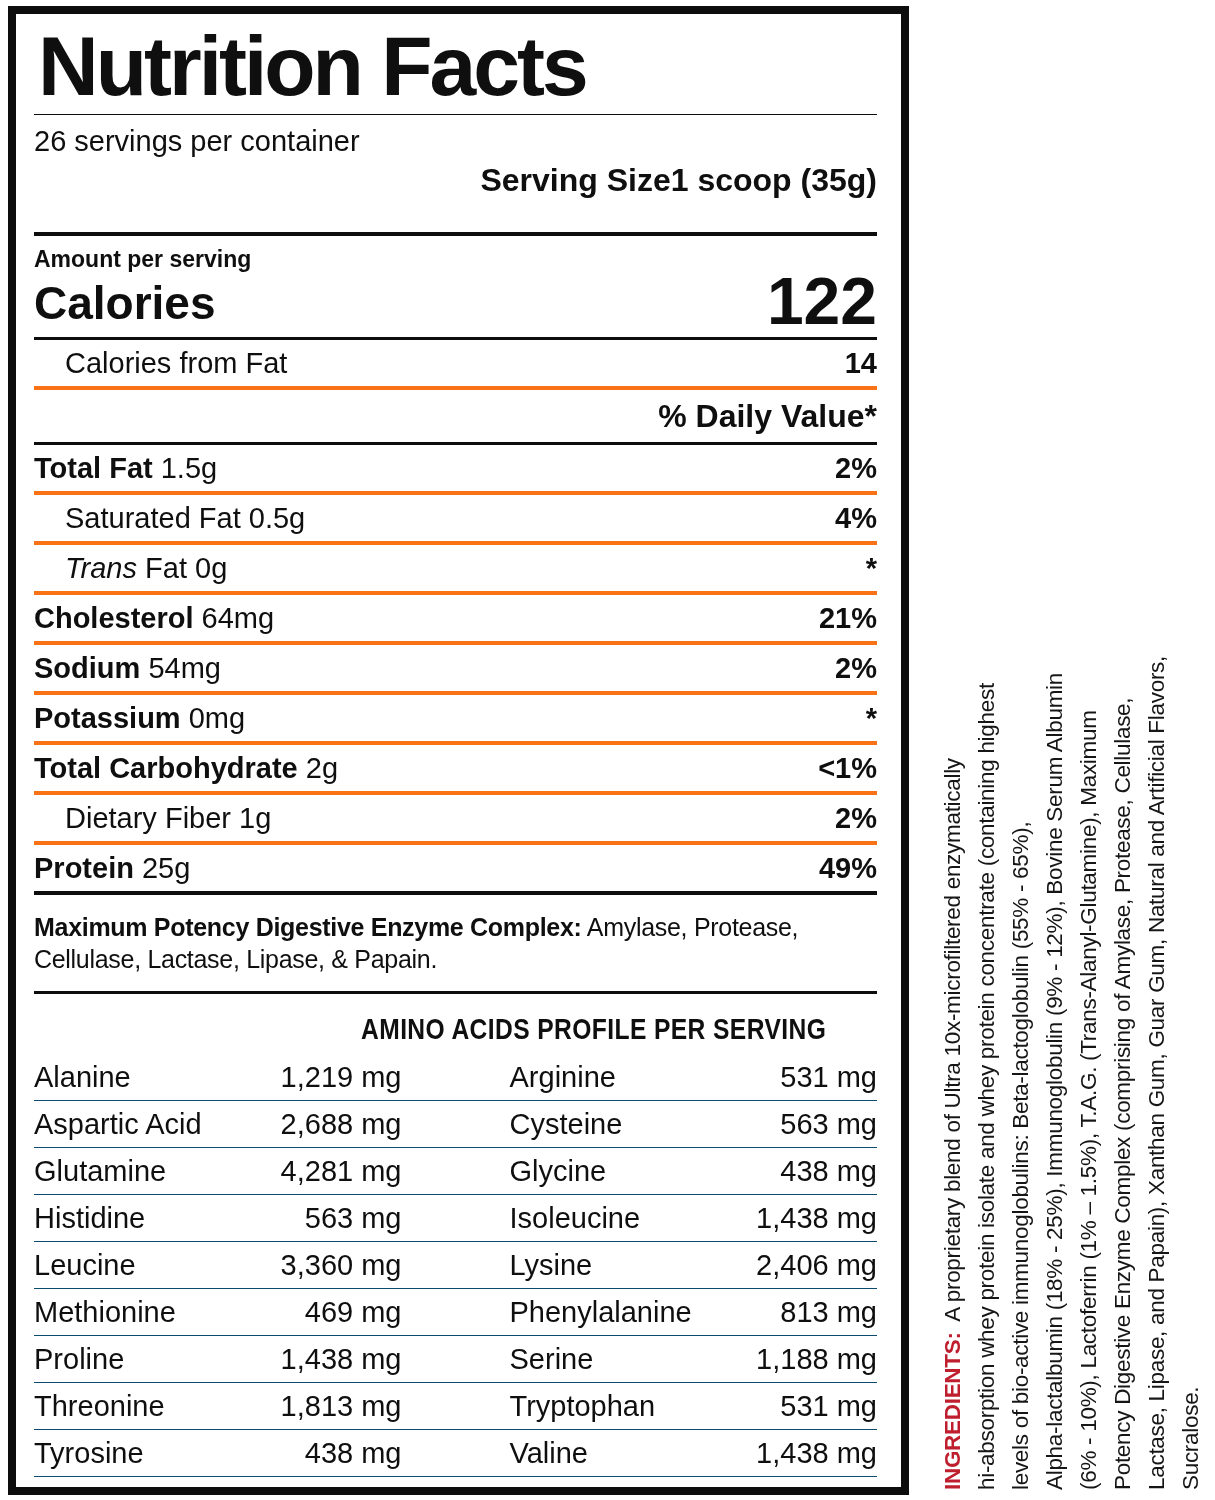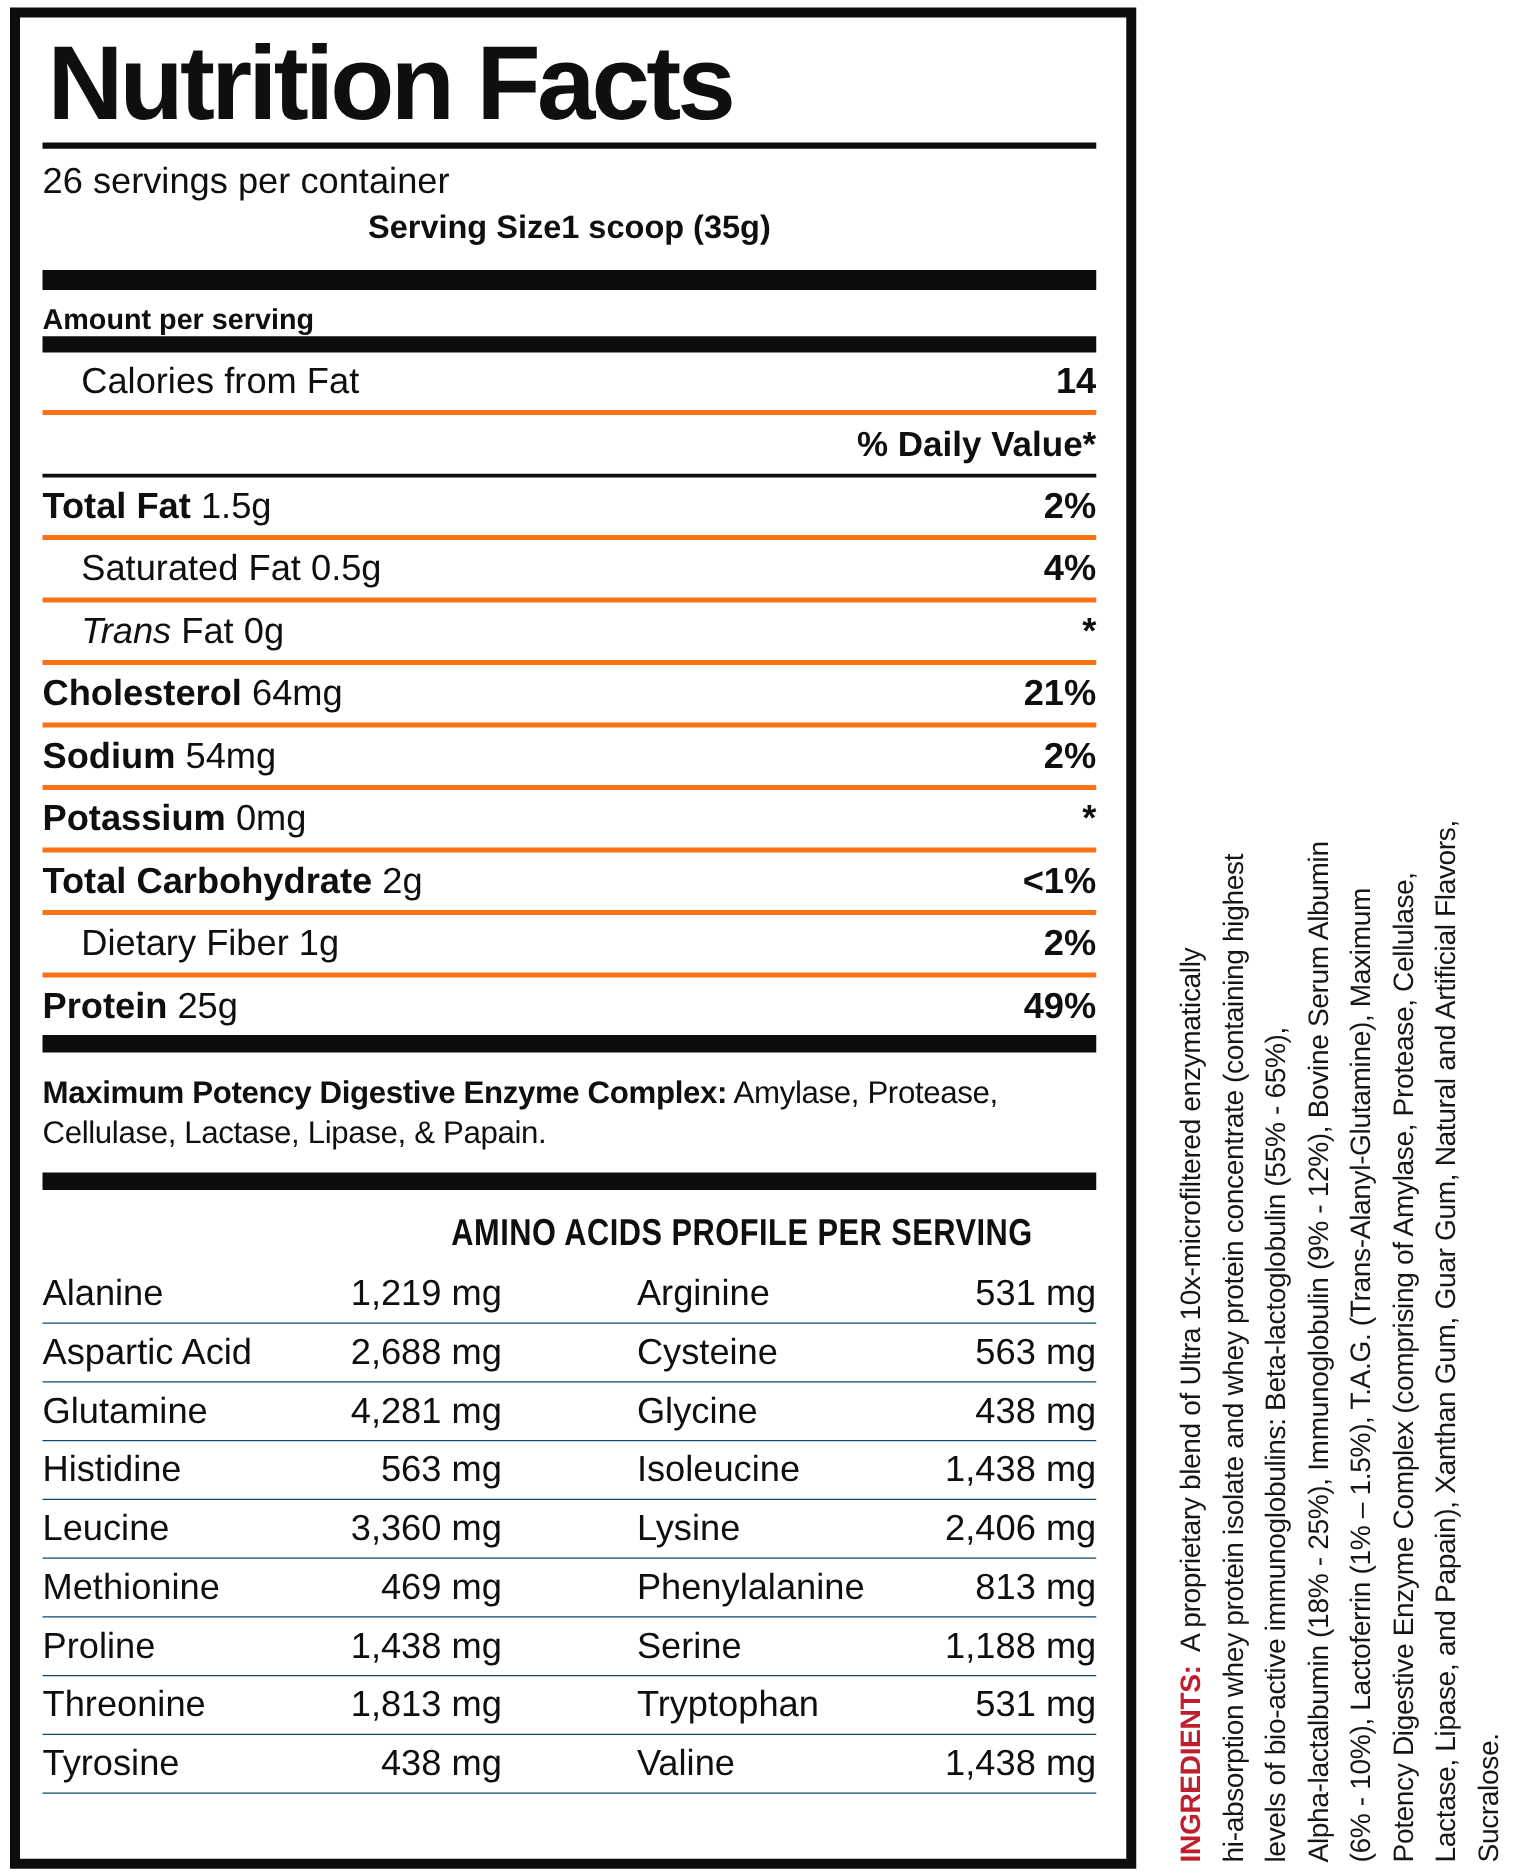--- a/index.html
+++ b/index.html
@@ -29,43 +29,43 @@
     white-space: nowrap;
     margin-left: 4px;
   }
   .rule-md { height: 5px; background: #0d0d0d; margin-top: 4px; }
   .bar-xl  { height: 16px; background: #0d0d0d; margin-top: 5px; }
   .bar-lg  { height: 13px; background: #0d0d0d; }
   .bar-md  { height: 14px; background: #0d0d0d; }
 
   .servings { font-size: 29px; margin-top: 10px; }
   .serving-row {
-    display: flex; justify-content: center;
-    font-size: 26px; font-weight: bold;
-    margin: 4px 0 14px;
+    display: flex; justify-content: flex-end;
+    font-size: 32px; font-weight: bold;
+    margin: 4px 0 28px;
   }
   .aps { font-size: 23px; font-weight: bold; margin-top: 10px; }
   .cal-row {
     display: flex; justify-content: space-between; align-items: flex-end;
     margin: 0 0 8px;
   }
   .cal-label { font-size: 46px; font-weight: bold; line-height: 1.1; }
   .cal-value { font-size: 66px; font-weight: bold; line-height: 0.85; }
 
   .nrow {
     display: flex; justify-content: space-between; align-items: baseline;
     font-size: 29px;
     padding: 7px 0 6px;
     border-bottom: 4px solid #f97316;
   }
   .nrow.sub .n { padding-left: 31px; }
   .nrow .dv { font-weight: bold; }
   .nrow .dv.dagger { font-size: 38px; line-height: 0.7; position: relative; top: 4px; }
   .dv-header {
-    text-align: right; font-weight: bold; font-size: 28px;
+    text-align: right; font-weight: bold; font-size: 32px;
     padding: 8px 0 7px;
     border-bottom: 3px solid #0d0d0d;
   }
   #dv-rows .nrow:last-child { border-bottom: none; }
 
   .enzyme {
     font-size: 25px; letter-spacing: -0.3px;
     line-height: 1.3;
     margin: 16px 0 15px;
     max-width: 810px;
@@ -110,20 +110,24 @@
 
   <div class="serving-row">
     <span>Serving Size</span>
     <span>1 scoop (35g)</span>
   </div>
 
   <div class="bar-xl"></div>
 
   <div class="aps">Amount per serving</div>
 
+  <div class="cal-row">
+    <span class="cal-label">Calories</span>
+    <span class="cal-value">122</span>
+  </div>
 
   <div class="bar-lg"></div>
 
   <div class="nrow sub">
     <span class="n">Calories from Fat</span>
     <span class="dv">14</span>
   </div>
 
   <div class="dv-header">% Daily Value*</div>
 

